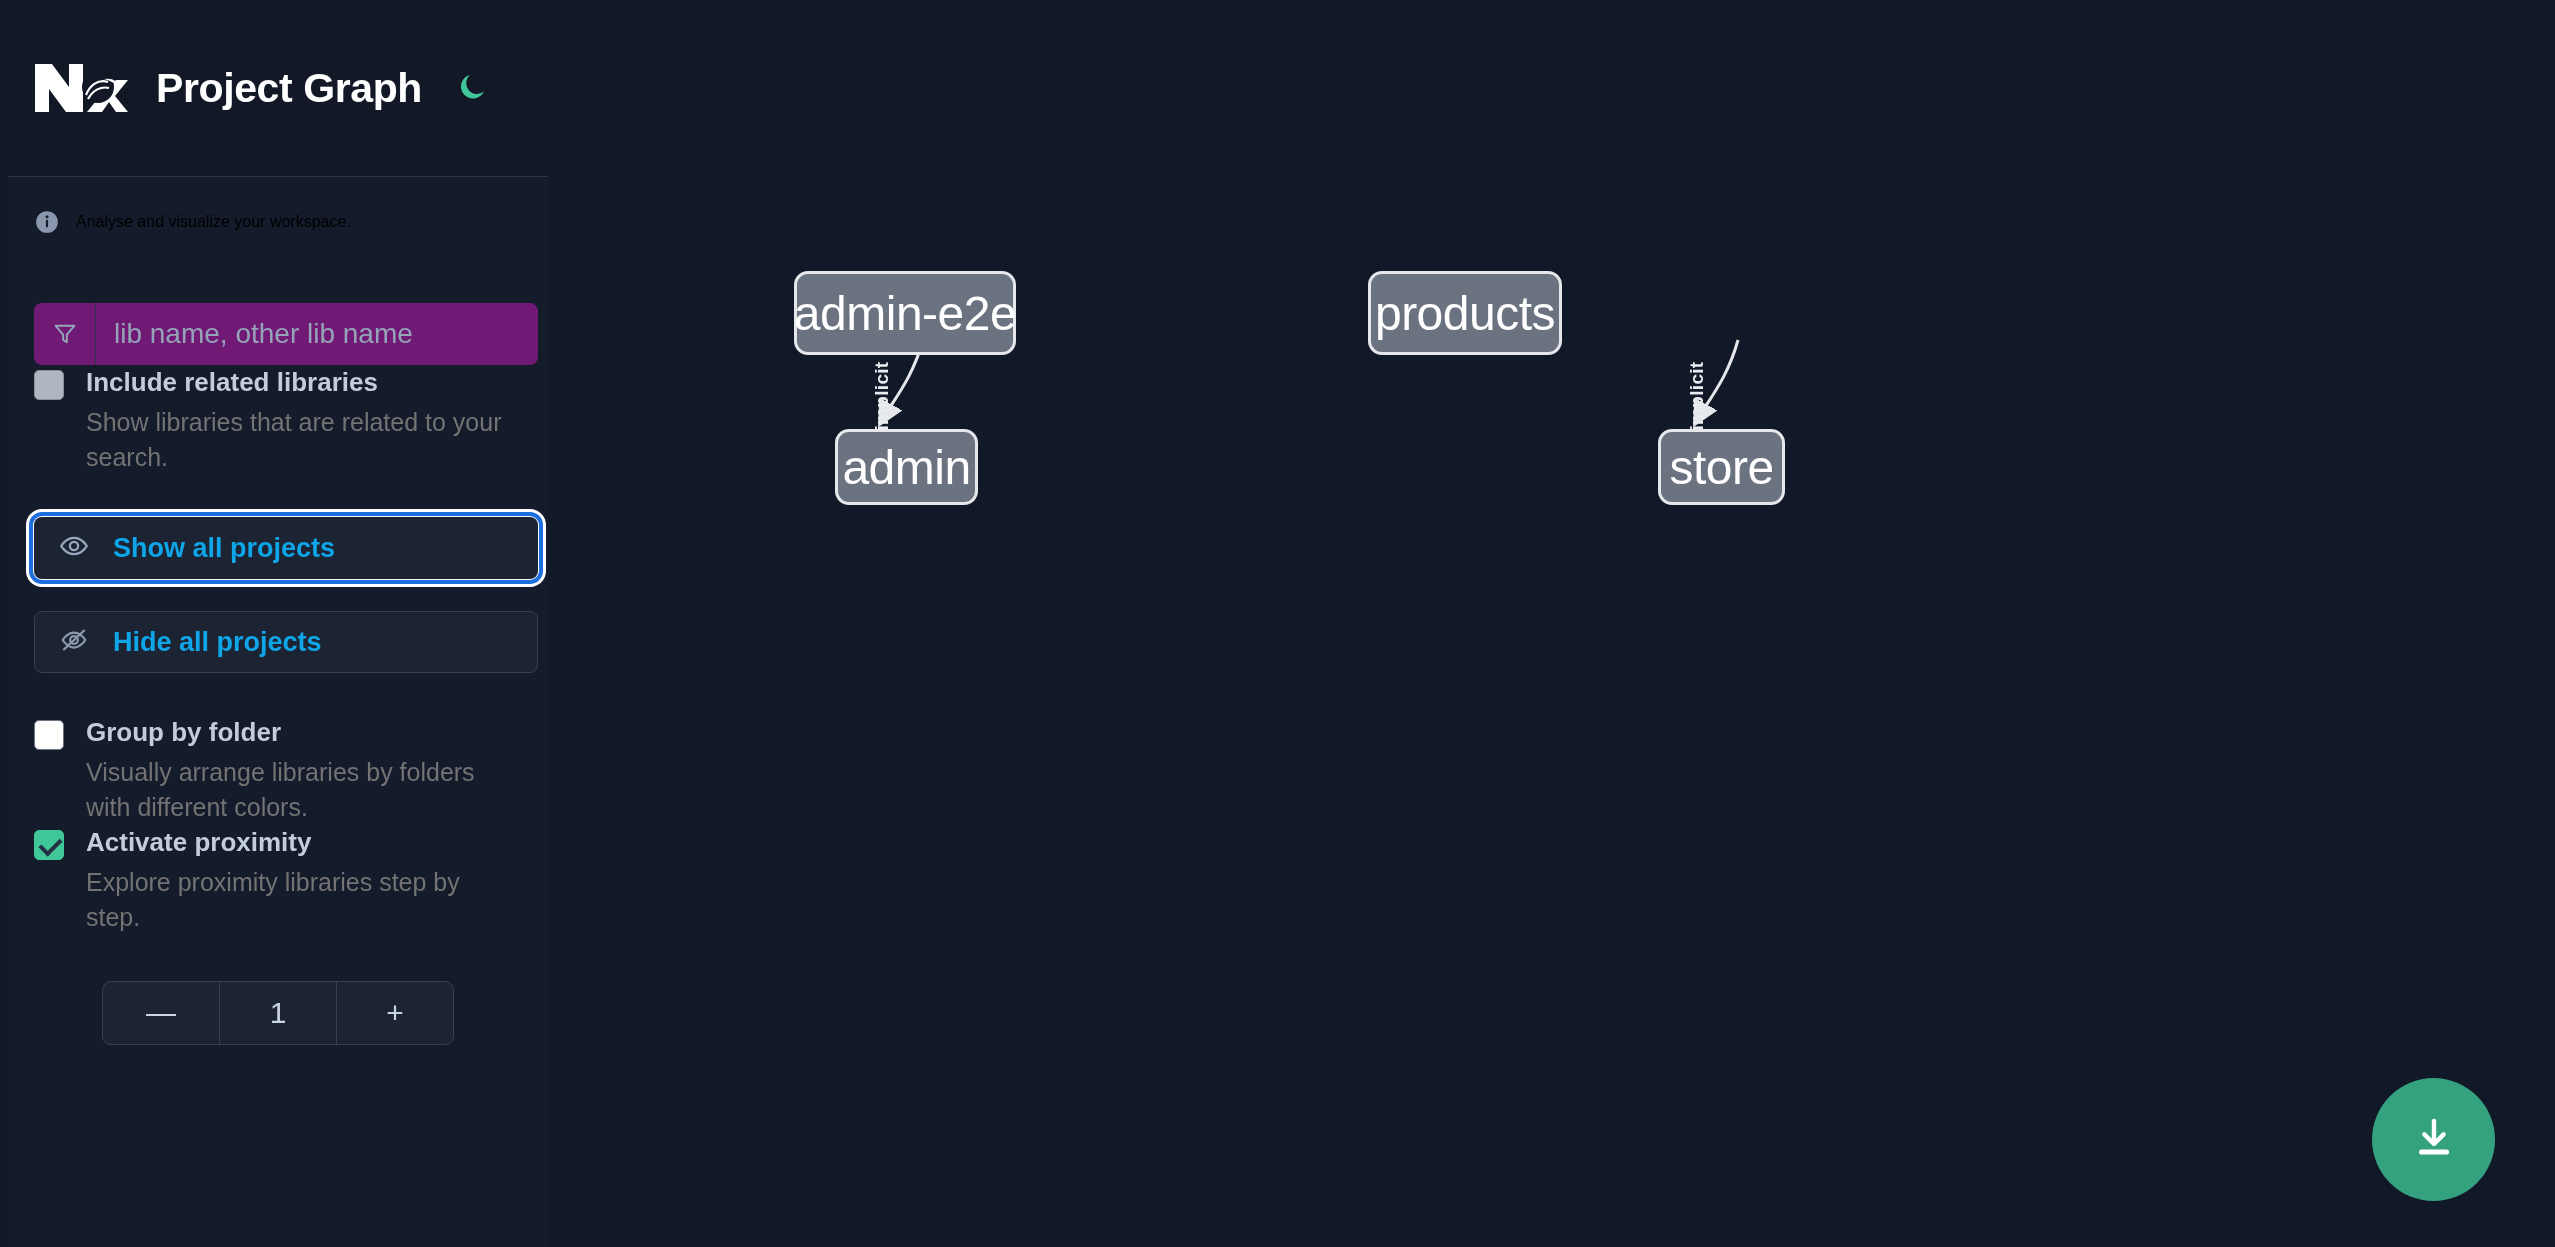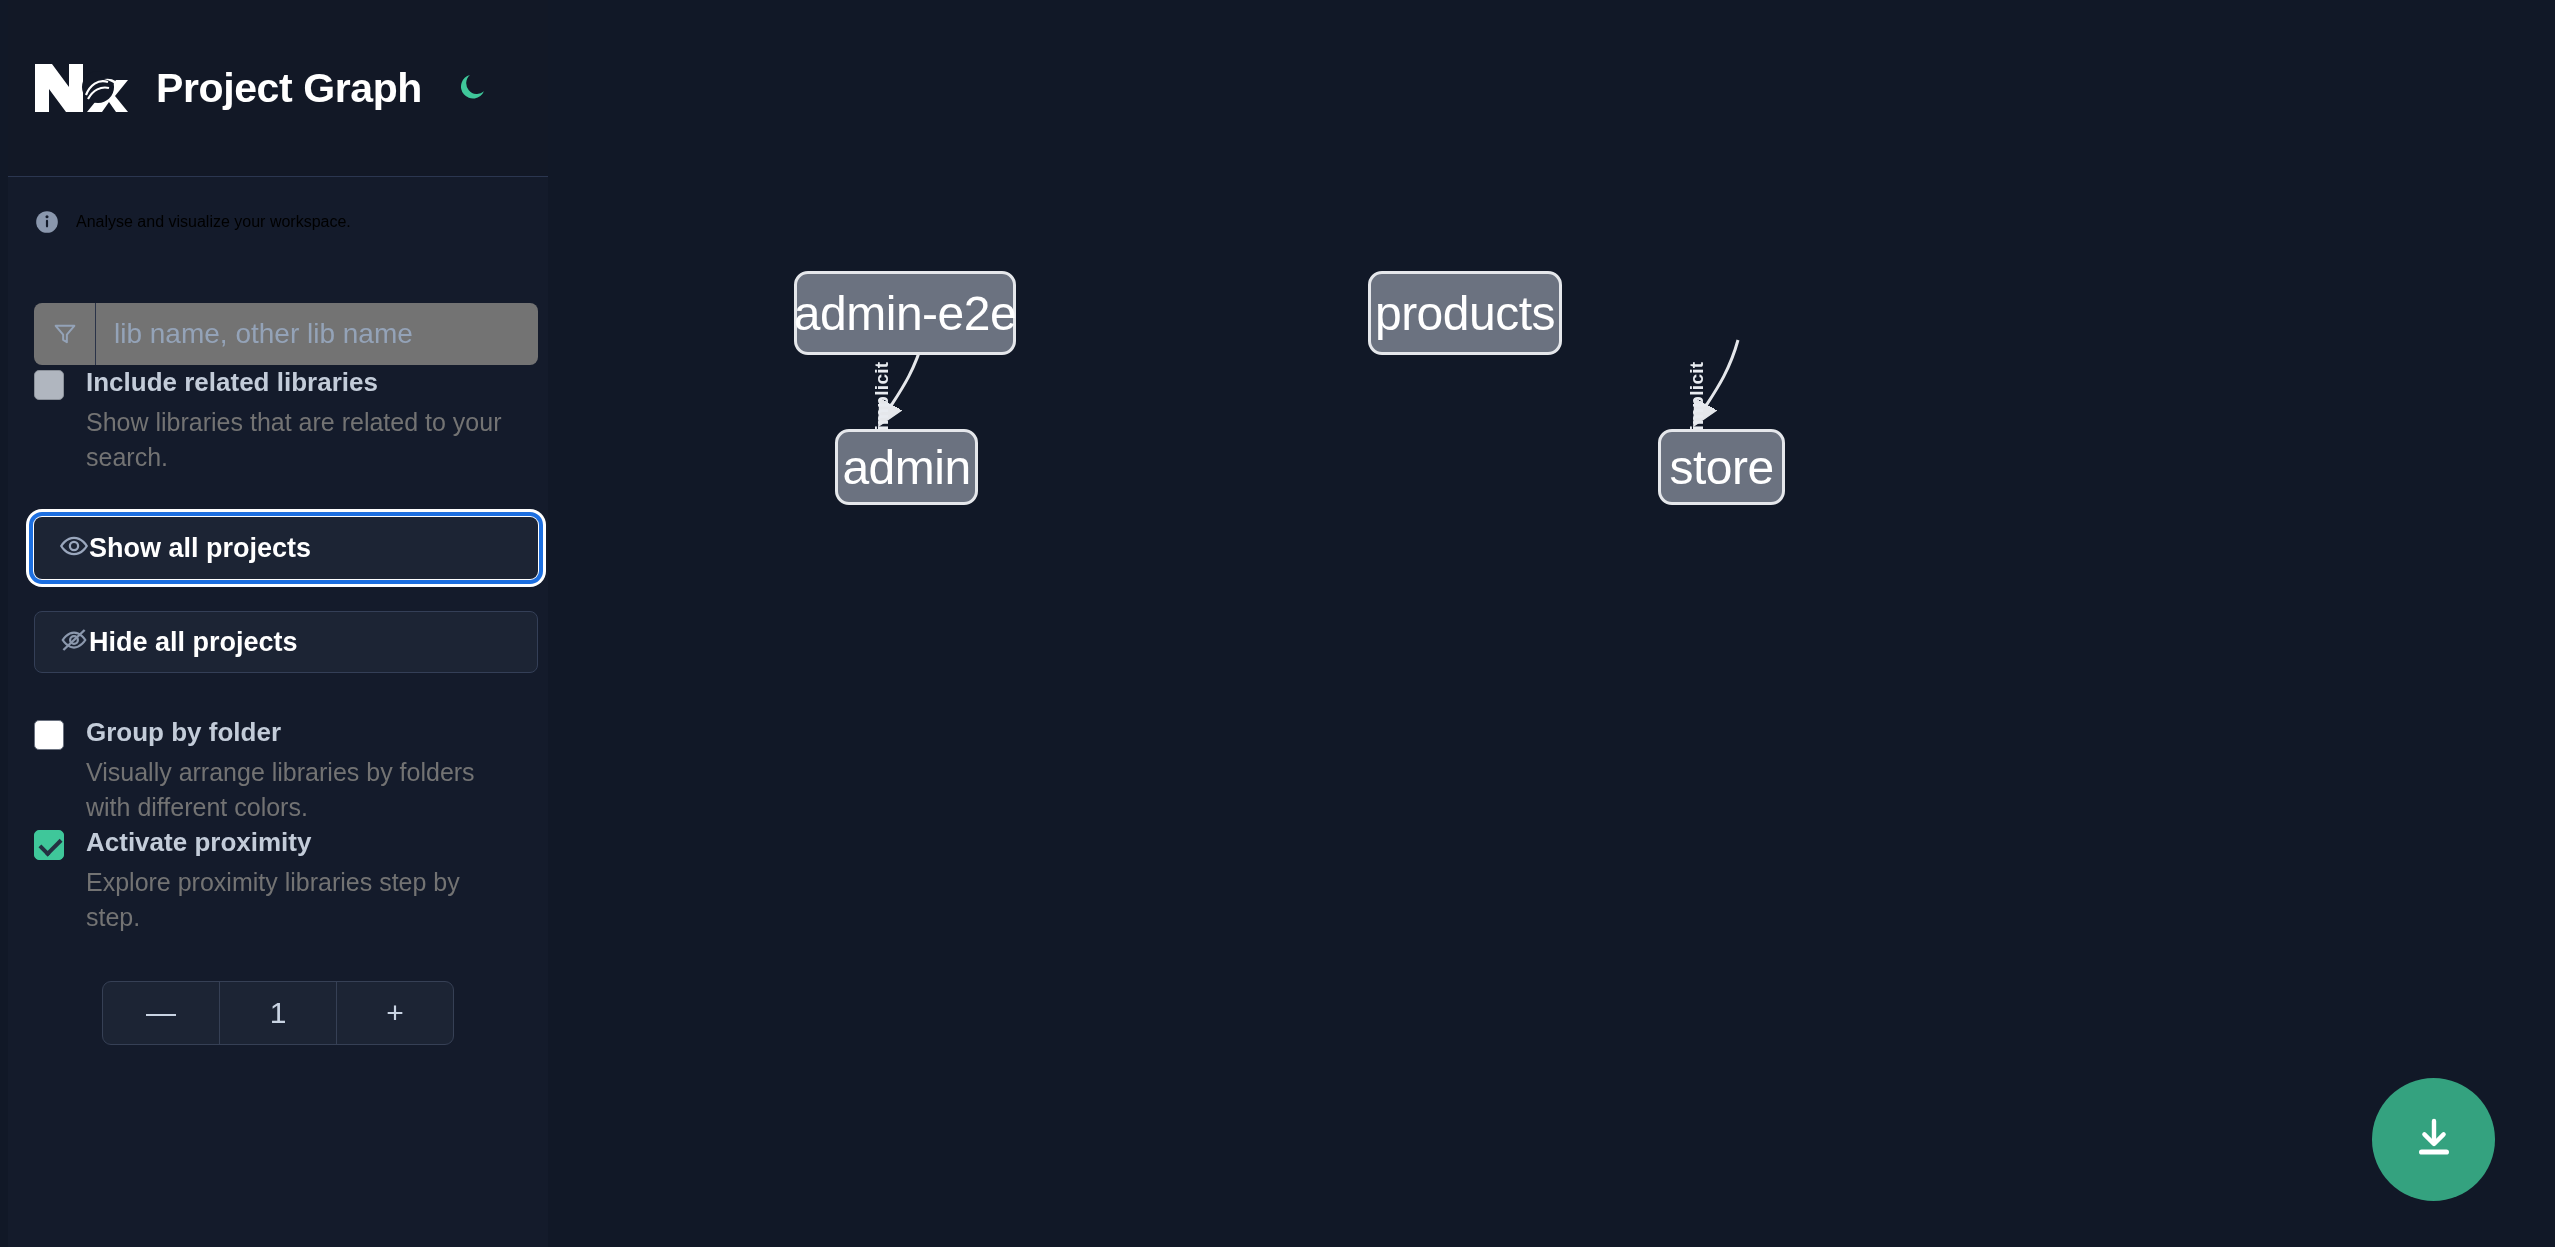--- a/index.html
+++ b/index.html
@@ -48,21 +48,21 @@
     height: 90px;
     gap: 16px;
   }
   .info-icon { width: 26px; height: 26px; flex: none; }
 
   
   #search-wrap {
     display: flex; align-items: stretch;
     height: 62px;
     margin-top: 36px;
-    background: #737373;
+    background: #701a75;
     border-radius: 8px;
     overflow: hidden;
     justify-content: space-between;
   }
   #filter-icon-box {
     width: 62px; display: flex; align-items: center; justify-content: center;
     border-right: 1px solid #2a3348;
     flex: none;
   }
   #search-input {
@@ -111,21 +111,22 @@
     position: relative;
     display: flex; align-items: center;
     height: 62px;
     background: #1c2434;
     border: 1px solid #343f57;
     border-radius: 8px;
     padding-left: 24px;
     cursor: pointer;
   }
   .big-btn .btn-label {
-    color: #ffffff; font-size: 27px; font-weight: 700;
+    color: #0ea5e9; font-size: 27px; font-weight: 700;
+    margin-left: 24px;
   }
   #show-all-projects {
     margin-top: 42px;
     border-color: transparent;
     outline: 4px solid #1d6fe0;
     outline-offset: 1px;
     box-shadow: 0 0 0 8px #ffffff;
   }
   #hide-all-projects { margin-top: 32px; }
 

